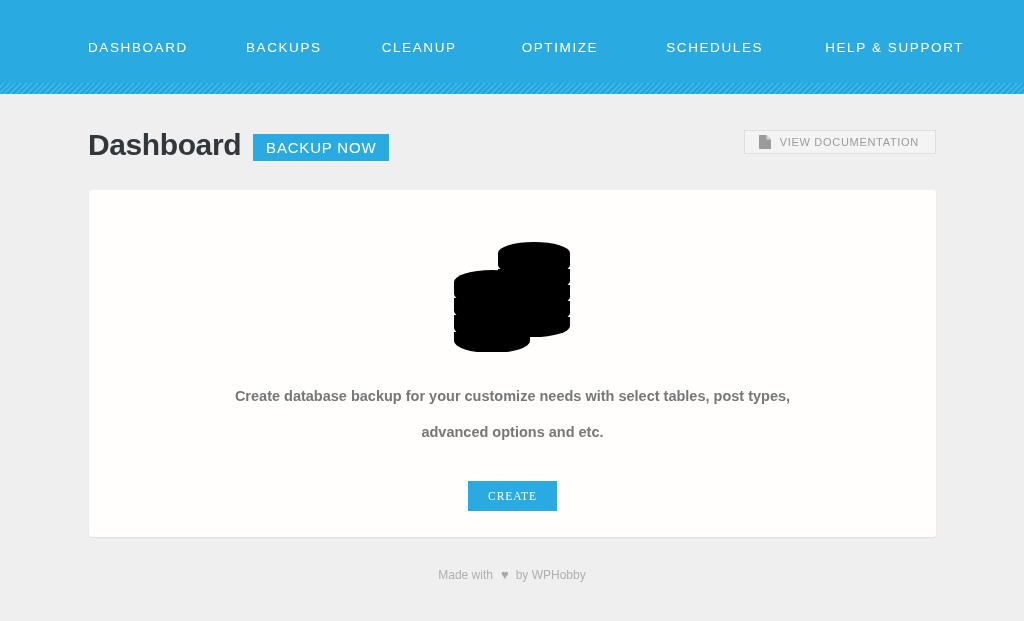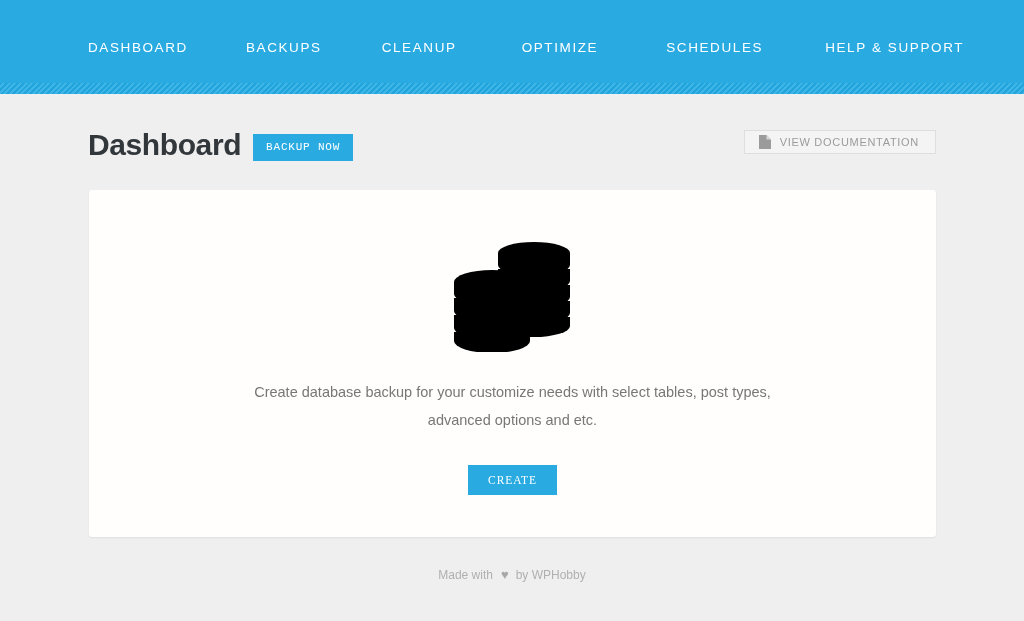--- a/index.html
+++ b/index.html
@@ -80,26 +80,26 @@
     color: #32373c;
     letter-spacing: -0.4px;
     margin: 0;
     line-height: 34px;
   }
   .backup-now-btn {
     margin-left: 12px;
     background: #29abe2;
     color: #ffffff;
     border: none;
-    font-size: 11px;
+    font-size: 15px;
     letter-spacing: 0.8px;
     text-transform: uppercase;
     padding: 8px 13px 8px 13px;
     cursor: pointer;
-    font-family: Liberation Mono, monospace;
+    font-family: Liberation Sans, sans-serif;
     line-height: 11px;
     position: relative;
     top: 2px;
   }
 
   .doc-btn {
     position: absolute;
     right: 88px;
     top: 36px;
     display: flex;
@@ -140,21 +140,22 @@
     margin-top: 50px;
     width: 130px;
     height: 112px;
   }
   .card-text {
     margin-top: 26px;
     width: 560px;
     text-align: center;
     color: #777777;
     font-size: 14.5px;
-    line-height: 28px;
+    line-height: 36px;
+    font-weight: bold;
   }
   .create-btn {
     margin-top: 16px;
     background: #29abe2;
     color: #ffffff;
     border: none;
     font-size: 11.5px;
     letter-spacing: 0.9px;
     text-transform: uppercase;
     padding: 9px 20px;

